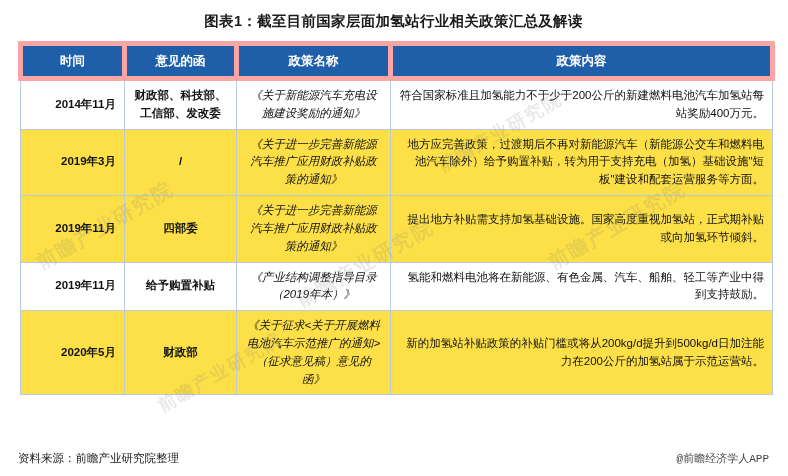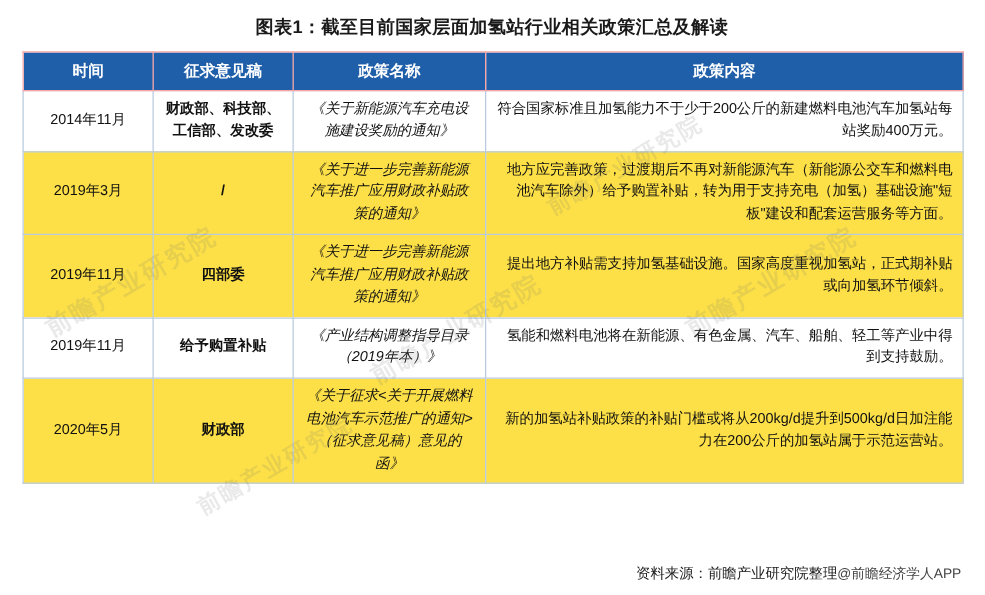--- a/index.html
+++ b/index.html
@@ -37,41 +37,41 @@
     table-layout: fixed;
     margin: 0 auto;
     background: transparent;
   }
   table.policy-table th {
     background: #1f5fa9;
     color: #ffffff;
     font-size: 12.5px;
     font-weight: bold;
     height: 28px;
-    border: 1px solid #fca5a5;
+    border: 5px solid #fca5a5;
     text-align: center;
     vertical-align: middle;
   }
   table.policy-table td {
     border: 1px solid #b9cbe0;
     font-size: 11.5px;
     vertical-align: middle;
     padding: 6px 8px;
     line-height: 1.55;
     color: #111111;
   }
   tr.row-even td {
     background: #fde047;
   }
   tr.row-odd td {
     background: #ffffff;
   }
   td.c-time {
-    text-align: center;
-    font-weight: normal;
+    text-align: right;
+    font-weight: bold;
     font-size: 11.5px;
     width: 104px;
   }
   td.c-org {
     text-align: center;
     font-weight: bold;
     font-size: 11.5px;
     width: 112px;
     margin-top: 20px;
   }
@@ -88,28 +88,29 @@
     font-size: 11.5px;
     line-height: 1.6;
   }
   col.col-time { width: 104px; }
   col.col-org { width: 112px; }
   col.col-name { width: 154px; }
   col.col-content { width: 382px; }
 
   .footer {
     position: absolute;
-    left: 4px;
+    left: 18px;
     right: 18px;
     bottom: 10px;
     display: flex;
-    justify-content: flex-end;
+    justify-content: space-between;
     align-items: flex-end;
     font-size: 11.5px;
     color: #333333;
+    font-family: Liberation Mono, monospace;
   }
   .footer .source {
     color: #222222;
   }
   .footer .brand {
     color: #444444;
     font-size: 11px;
   }
   
   .wm {
@@ -138,21 +139,21 @@
   <table class="policy-table">
     <colgroup>
       <col class="col-time">
       <col class="col-org">
       <col class="col-name">
       <col class="col-content">
     </colgroup>
     <thead>
       <tr>
         <th>时间</th>
-        <th>征求意见稿</th>
+        <th>意见的函</th>
         <th>政策名称</th>
         <th>政策内容</th>
       </tr>
     </thead>
     <tbody>
       <tr class="row-odd">
         <td class="c-time">2014年11月</td>
         <td class="c-org">财政部、科技部、工信部、发改委</td>
         <td class="c-name">《关于新能源汽车充电设施建设奖励的通知》</td>
         <td class="c-content">符合国家标准且加氢能力不于少于200公斤的新建燃料电池汽车加氢站每站奖励400万元。</td>

